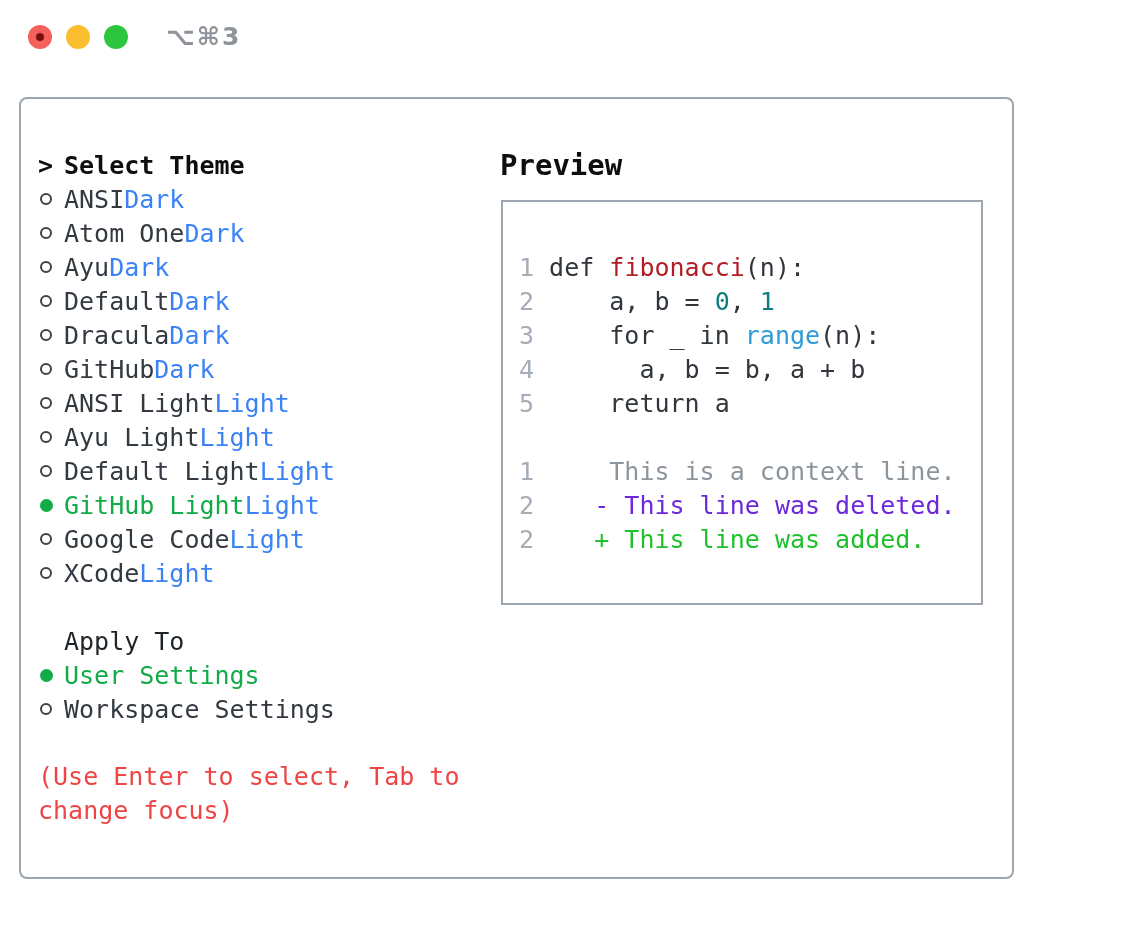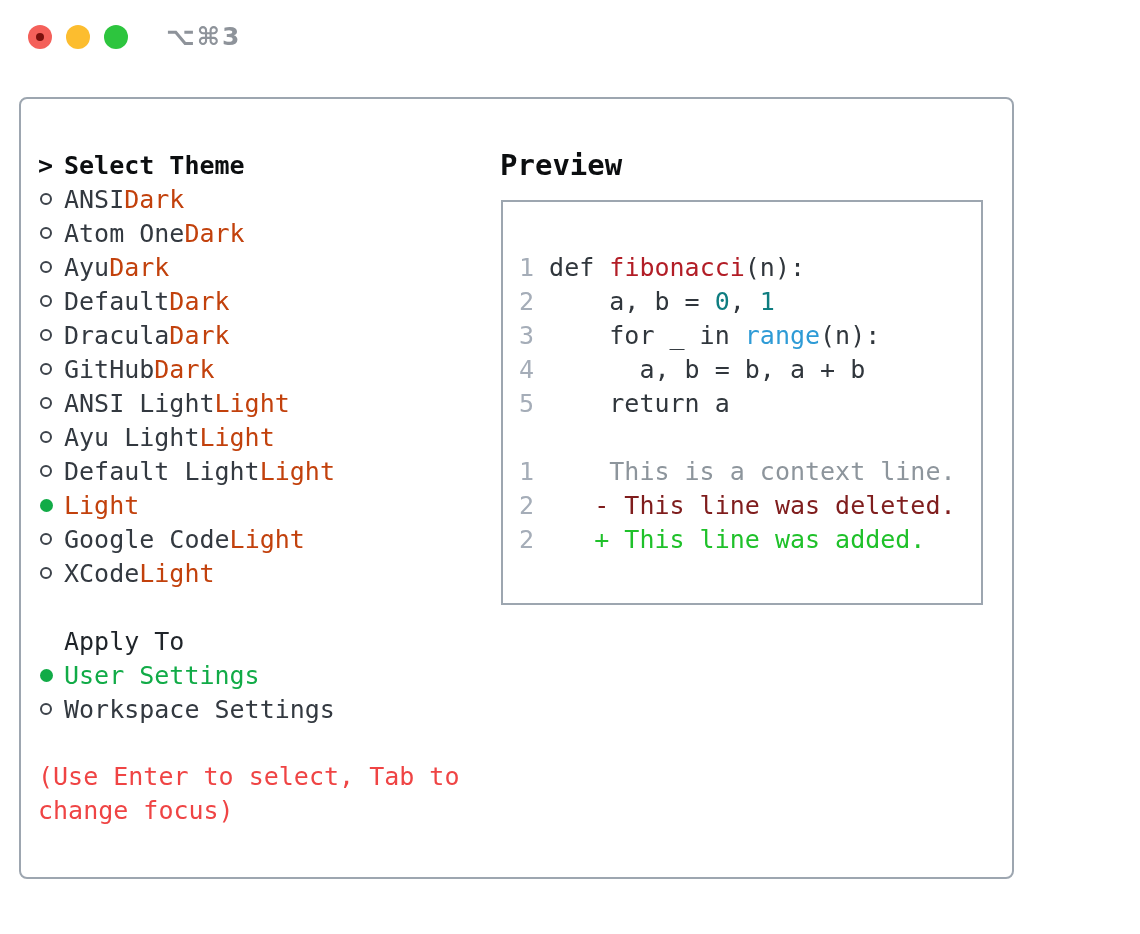--- a/index.html
+++ b/index.html
@@ -36,21 +36,21 @@
   .header-label{font-weight:bold;color:#0c0e10;}
   .apply-label{color:#1f2429;}
   .radio{
     width:12px;height:12px;border:2px solid #3d434b;border-radius:50%;
     box-sizing:border-box;margin-left:2px;background:transparent;
   }
   .radio.on{width:13px;height:13px;border:none;background:#11ab47;}
   .row.selected .tname{color:#11ab47;}
   .row.selected .aname{color:#11ab47;}
   .tname{color:#333940;}
-  .tvariant{color:#c2410c;}
+  .tvariant{color:#3b82f6;}
   .aname{color:#333940;}
   .hint{
     width:480px;font-size:25px;line-height:34px;color:#ef4444;
     margin-top:34px;white-space:normal;
   }
   
   .preview-label{
     position:absolute;left:479px;top:49px;height:34px;line-height:34px;
     font-size:29px;font-weight:bold;color:#0c0e10;
   }
@@ -59,21 +59,21 @@
     border:2px solid #9da6b0;background:#ffffff;box-sizing:border-box;
     padding:49px 0 0 16px;overflow:hidden;
   }
   .pline{white-space:pre;height:34px;line-height:34px;font-size:25px;}
   .gut{color:#a5adb8;}
   .seg-dark{color:#30363c;}
   .seg-function{color:#b21d26;}
   .seg-number{color:#0e7d80;}
   .seg-builtin{color:#2e9bd6;text-align:center;}
   .seg-context{color:#8d959c;margin-top:40px;}
-  .seg-deleted{color:#7f1d1d;}
+  .seg-deleted{color:#6d28d9;}
   .seg-added{color:#1fc12a;}
 </style>
 </head>
 <body>
 
 <div class="screen">
 
   <div class="titlebar">
     <div class="lights">
       <span class="light red">
@@ -96,21 +96,21 @@
       <div id="theme-list">
           <div class="row"><span class="icon-cell"><span class="radio"></span></span><span class="tname">ANSI</span> <span class="tvariant">Dark</span></div>
           <div class="row"><span class="icon-cell"><span class="radio"></span></span><span class="tname">Atom One</span> <span class="tvariant">Dark</span></div>
           <div class="row"><span class="icon-cell"><span class="radio"></span></span><span class="tname">Ayu</span> <span class="tvariant">Dark</span></div>
           <div class="row"><span class="icon-cell"><span class="radio"></span></span><span class="tname">Default</span> <span class="tvariant">Dark</span></div>
           <div class="row"><span class="icon-cell"><span class="radio"></span></span><span class="tname">Dracula</span> <span class="tvariant">Dark</span></div>
           <div class="row"><span class="icon-cell"><span class="radio"></span></span><span class="tname">GitHub</span> <span class="tvariant">Dark</span></div>
           <div class="row"><span class="icon-cell"><span class="radio"></span></span><span class="tname">ANSI Light</span> <span class="tvariant">Light</span></div>
           <div class="row"><span class="icon-cell"><span class="radio"></span></span><span class="tname">Ayu Light</span> <span class="tvariant">Light</span></div>
           <div class="row"><span class="icon-cell"><span class="radio"></span></span><span class="tname">Default Light</span> <span class="tvariant">Light</span></div>
-          <div class="row selected"><span class="icon-cell"><span class="radio on"></span></span> <span class="tvariant">Light</span></div>
+          <div class="row selected"><span class="icon-cell"><span class="radio on"></span></span><span class="tname">GitHub Light</span> <span class="tvariant">Light</span></div>
           <div class="row"><span class="icon-cell"><span class="radio"></span></span><span class="tname">Google Code</span> <span class="tvariant">Light</span></div>
           <div class="row"><span class="icon-cell"><span class="radio"></span></span><span class="tname">XCode</span> <span class="tvariant">Light</span></div>
         </div>
 
       <div class="row blank"></div>
 
       <div class="row">
         <span class="icon-cell"></span>
         <span class="apply-label">Apply To</span>
       </div>

